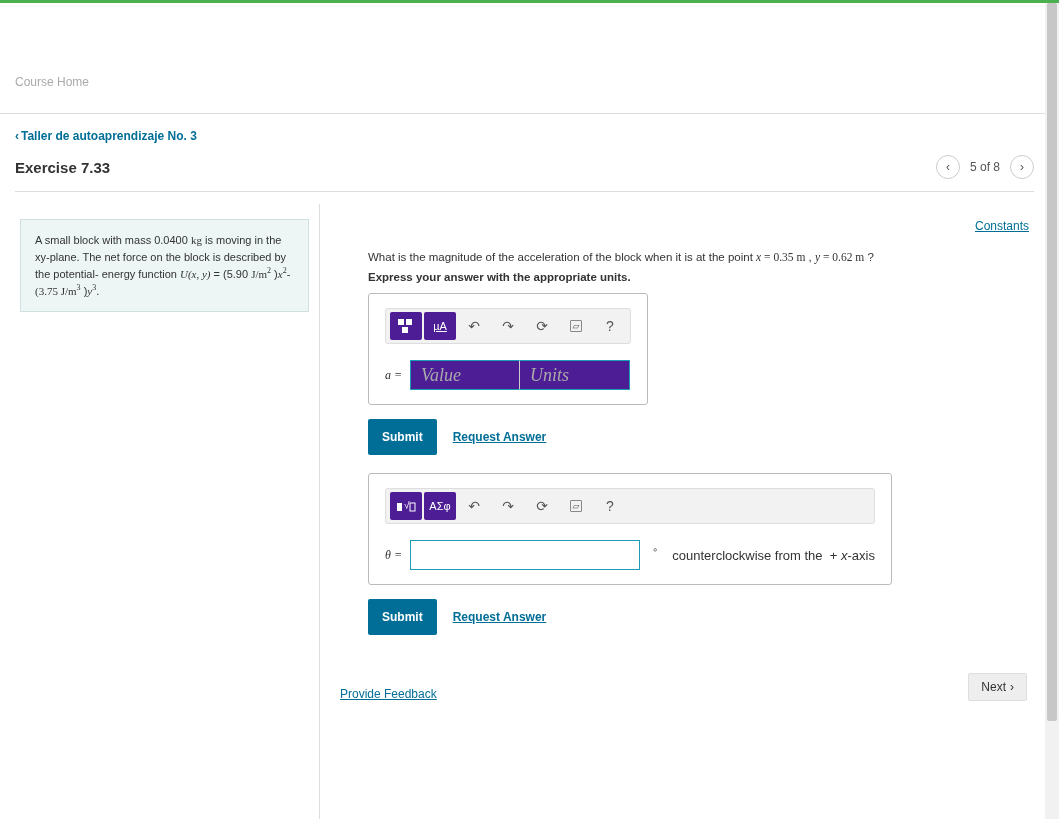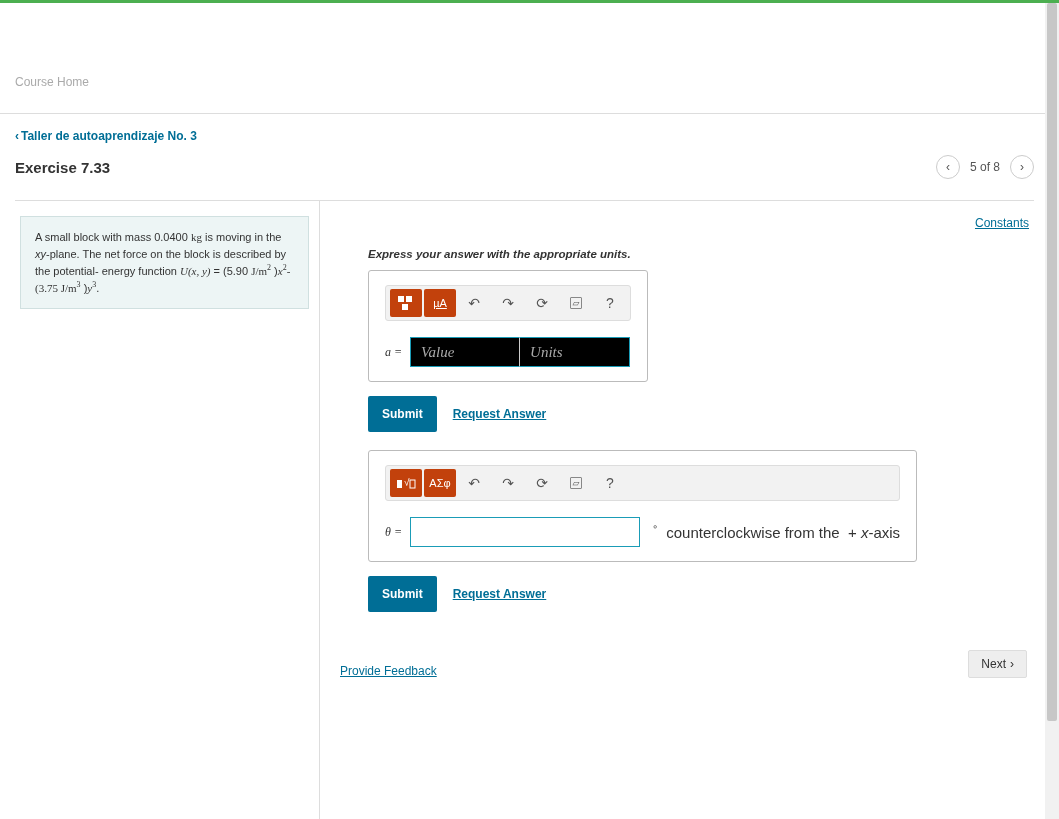--- a/index.html
+++ b/index.html
@@ -2,56 +2,56 @@
 <html><head>
 <meta charset="utf-8">
 <style>
 * { box-sizing: border-box; margin: 0; padding: 0; }
 body { font-family: Arial, Helvetica, sans-serif; font-size: 12px; color: #333; background: #fff; }
 .green-bar { height: 3px; background: #4CAF50; width: 100%; }
 .crumb-bar { padding: 24px 15px; border-bottom: 1px solid #ddd; color: #aaa; font-size: 12px; margin-top: 48px; }
 .page { padding: 15px 25px 0 15px; }
 .breadcrumb-link { color: #006e96; font-weight: bold; font-size: 12px; text-decoration: none; display: inline-flex; align-items: center; margin-bottom: 12px; }
 .breadcrumb-link .chev { margin-right: 2px; }
-.header-row { display: flex; align-items: center; justify-content: space-between; border-bottom: 1px solid #ddd; padding-bottom: 21px; margin-bottom: 0; }
+.header-row { display: flex; align-items: center; justify-content: space-between; border-bottom: 1px solid #ddd; padding-bottom: 12px; margin-bottom: 12px; }
 .header-title { font-size: 15px; font-weight: bold; color: #333; }
 .nav-group { display: flex; align-items: center; gap: 10px; }
 .nav-btn { width: 24px; height: 24px; border: 1px solid #ccc; border-radius: 50%; background: #fff; display: flex; align-items: center; justify-content: center; font-size: 12px; color: #555; cursor: pointer; }
 .nav-count { font-size: 12px; color: #555; }
 .content-split { display: flex; }
 .left-pane { width: 305px; padding: 15px 10px 15px 5px; border-right: 1px solid #ddd; min-height: 700px; }
 .prompt-box { background: #edf5f5; border: 1px solid #d0e0e0; padding: 12px 14px; font-size: 11px; line-height: 1.5; color: #333; }
-.prompt-box .var { font-style: italic; }
+.prompt-box .var { }
 .prompt-box .sup { font-size: 8px; vertical-align: super; }
 .prompt-box .ser { font-family: Georgia, 'Times New Roman', serif; }
 .right-pane { flex: 1; padding: 15px 5px 15px 18px; }
 .constants-row { text-align: right; margin-bottom: 18px; }
 .constants-link { color: #006e96; text-decoration: underline; font-size: 12px; text-align: center; }
 .part-head { background: #f2f2f2; border: 1px solid #e5e5e5; padding: 10px 12px; display: flex; align-items: center; gap: 10px; margin-bottom: 12px; border-radius: 2px; }
 .part-head .tri { width:0; height:0; border-left:5px solid transparent; border-right:5px solid transparent; border-top:6px solid #333; }
 .part-head .lbl { font-weight: bold; font-size: 12px; }
 .part-body { padding: 0 30px 18px 30px; }
 .question { font-size: 11.5px; color: #333; margin-bottom: 8px; }
 .question .ser { font-family: Georgia, 'Times New Roman', serif; }
-.instr { font-size: 11.5px; font-weight: bold; color: #333; margin-bottom: 10px; font-style: italic; }
+.instr { font-size: 11.5px; font-weight: bold; color: #333; margin-bottom: 10px; }
 .answer-frame { border: 1px solid #bbb; border-radius: 3px; padding: 14px 16px; display: inline-block; min-width: 270px; }
 .toolbar { display: flex; align-items: center; background: #f2f2f2; border: 1px solid #ddd; border-radius: 3px; padding: 3px 4px; gap: 2px; margin-bottom: 16px; }
 .tbtn { width: 32px; height: 28px; display:flex; align-items:center; justify-content:center; font-size: 14px; color: #555; border-radius:2px; cursor:pointer; }
-.tbtn.dark { background: #c2410c; color: #fff; }
+.tbtn.dark { background: #4c1d95; color: #fff; }
 .tbtn.dark svg { display:block; }
 .eq-row { display:flex; align-items:center; gap:8px; }
 .eq-label { font-size: 12px; font-style: italic; font-family: Georgia, serif; }
-.field { height: 30px; border: 1px solid #1a9cb7; background:#000000; font-size: 15px; font-style: italic; font-family: Georgia, serif; color: #aaa; padding: 0 10px; display:flex; align-items:center; }
+.field { height: 30px; border: 1px solid #1a9cb7; background:#4c1d95; font-size: 18px; font-style: italic; font-family: Georgia, serif; color: #aaa; padding: 0 10px; display:flex; align-items:center; }
 .val-field { width: 110px; border-right: 1px solid #ccc; }
 .unit-field { width: 110px; border-left: none; }
 .field-pair { display:flex; }
 .field-pair .val-field { border-top-right-radius:0; border-bottom-right-radius:0; }
 .field-pair .unit-field { border-top-left-radius:0; border-bottom-left-radius:0; }
 .long-field { width: 230px; height: 30px; border: 1px solid #1a9cb7; }
-.suffix { font-size: 15px; color:#333; }
+.suffix { font-size: 13px; color:#333; margin-left: 6px; }
 .deg { font-size:10px; color:#555; position:relative; top:-6px; margin-left:4px; }
 .action-row { margin-top: 14px; display:flex; align-items:center; gap: 16px; }
 .submit-btn { background: #006e96; color:#fff; border:none; font-weight:bold; font-size:12px; padding: 11px 14px; border-radius:2px; cursor:pointer; }
 .req-link { color:#006e96; text-decoration: underline; font-size: 12px; font-weight: bold; }
 .footer-row { display:flex; justify-content: space-between; align-items:flex-end; margin-top: 20px; padding: 0 2px; }
 .feedback-link { color:#006e96; text-decoration: underline; font-size: 12px; }
 .next-btn { background:#eee; border:1px solid #ddd; padding: 6px 12px; font-size:12px; color:#333; cursor:pointer; display:flex; align-items:center; gap:4px; border-radius:2px; }
 .scrollbar-track { position: fixed; right:0; top:3px; bottom:0; width:14px; background:#f1f1f1; }
 .scrollbar-thumb { position:absolute; left:2px; right:2px; top:0; height:88%; background:#c7c7c7; border-radius:2px; }
 </style>
@@ -92,20 +92,23 @@
       </div>
     </div>
 
     <div class="right-pane">
 
       <div class="constants-row">
         <a class="constants-link">Constants</a>
       </div>
 
       <div class="part-body">
+        <div class="question">
+          <span>What is the magnitude of the acceleration of the block when it is at the point </span><span class="ser"><i>x</i></span><span class="ser"> = 0.35 </span><span class="ser">m</span><span> , </span><span class="ser"><i>y</i></span><span class="ser"> = 0.62 </span><span class="ser">m</span><span> ?</span>
+        </div>
         <div class="instr">Express your answer with the appropriate units.</div>
 
         <div class="answer-frame">
           <div class="toolbar">
             <div class="tbtn dark">
               <svg width="18" height="16" viewBox="0 0 18 16">
                   <rect x="1" y="1" width="6" height="6" fill="#fff"></rect>
                   <rect x="9" y="1" width="6" height="6" fill="#fff"></rect>
                   <rect x="5" y="9" width="6" height="6" fill="#fff"></rect>
                 </svg>

